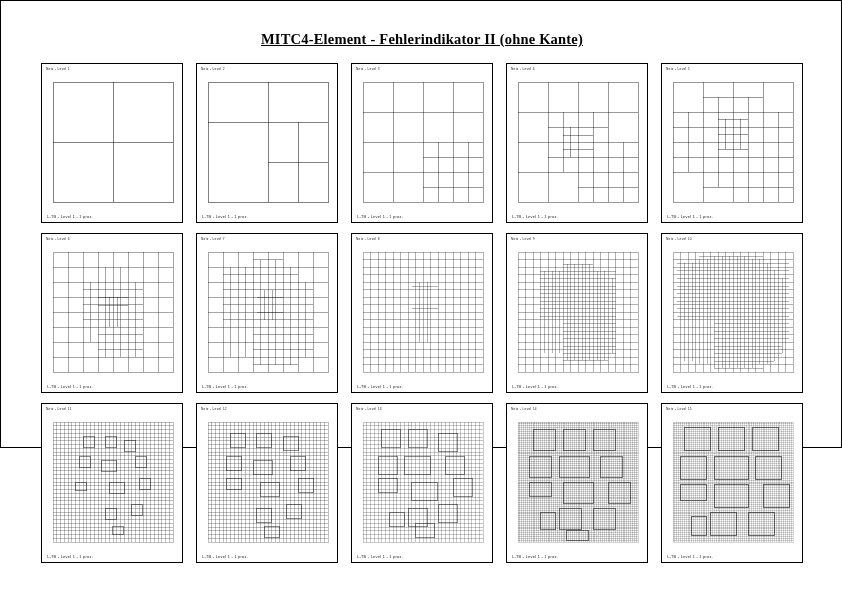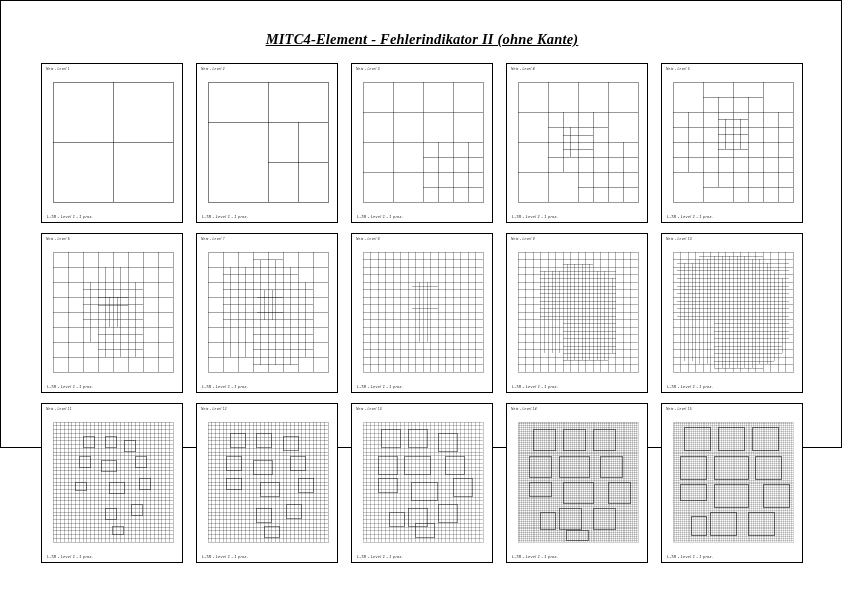--- a/index.html
+++ b/index.html
@@ -15,21 +15,20 @@
     overflow: hidden;
     position: relative;
   }
   #page {
     position: relative;
     width: 842px;
     height: 448px;
     box-sizing: border-box;
     border: 1px solid #000000;
     background: #ffffff;
-    font-style: italic;
   }
   #title {
     position: absolute;
     top: 30px;
     left: 0;
     width: 842px;
     text-align: center;
     font-size: 14.5px;
     font-weight: bold;
     letter-spacing: 0.2px;

